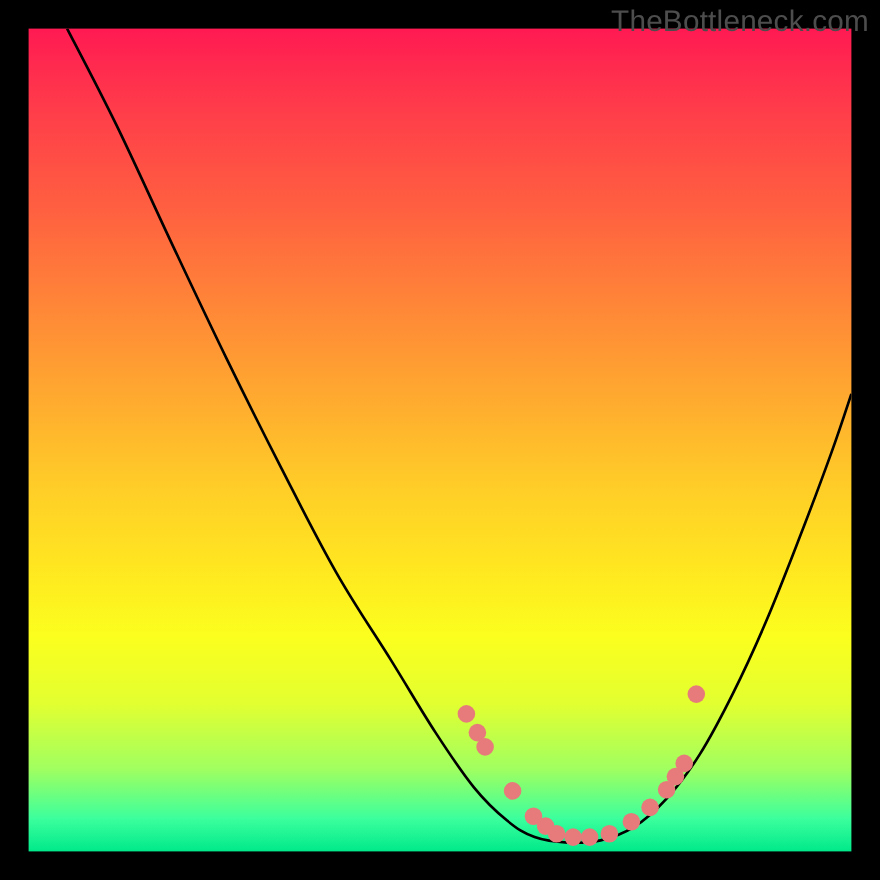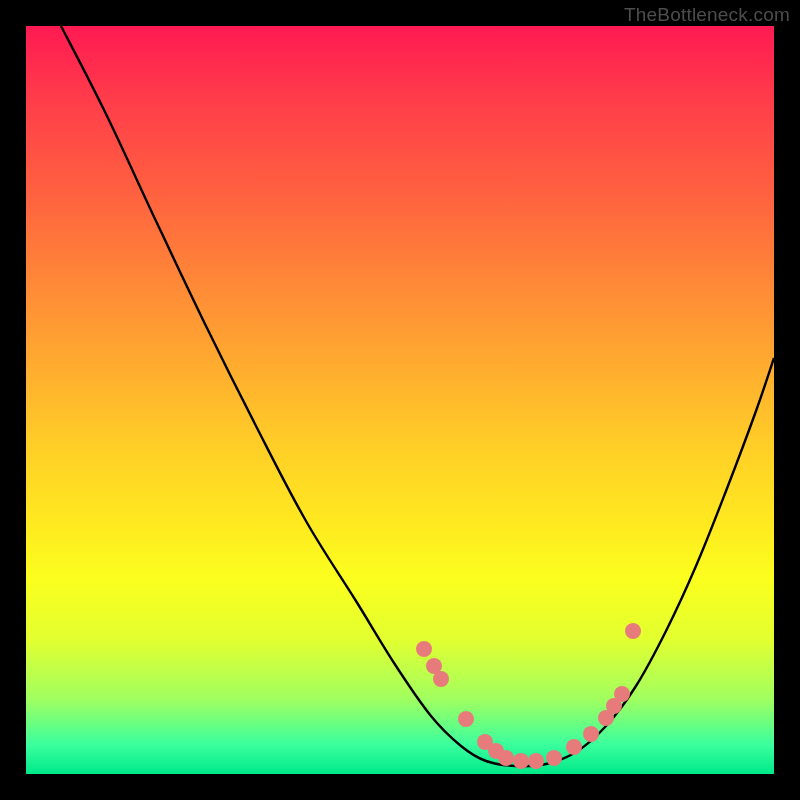--- a/index.html
+++ b/index.html
@@ -30,21 +30,21 @@
       #a0ff60 90%,
       #3cff9d 96%,
       #00e98a 100%
     );
   }
   .watermark {
     position: absolute;
     top: 4px;
     right: 10px;
     color: #4d4d4d;
-    font-size: 19px;
+    font-size: 27px;
     font-weight: 500;
     letter-spacing: 0.2px;
     white-space: nowrap;
   }
   svg.plot {
     position: absolute;
     left: 0;
     top: 0;
     width: 748px;
     height: 748px;

